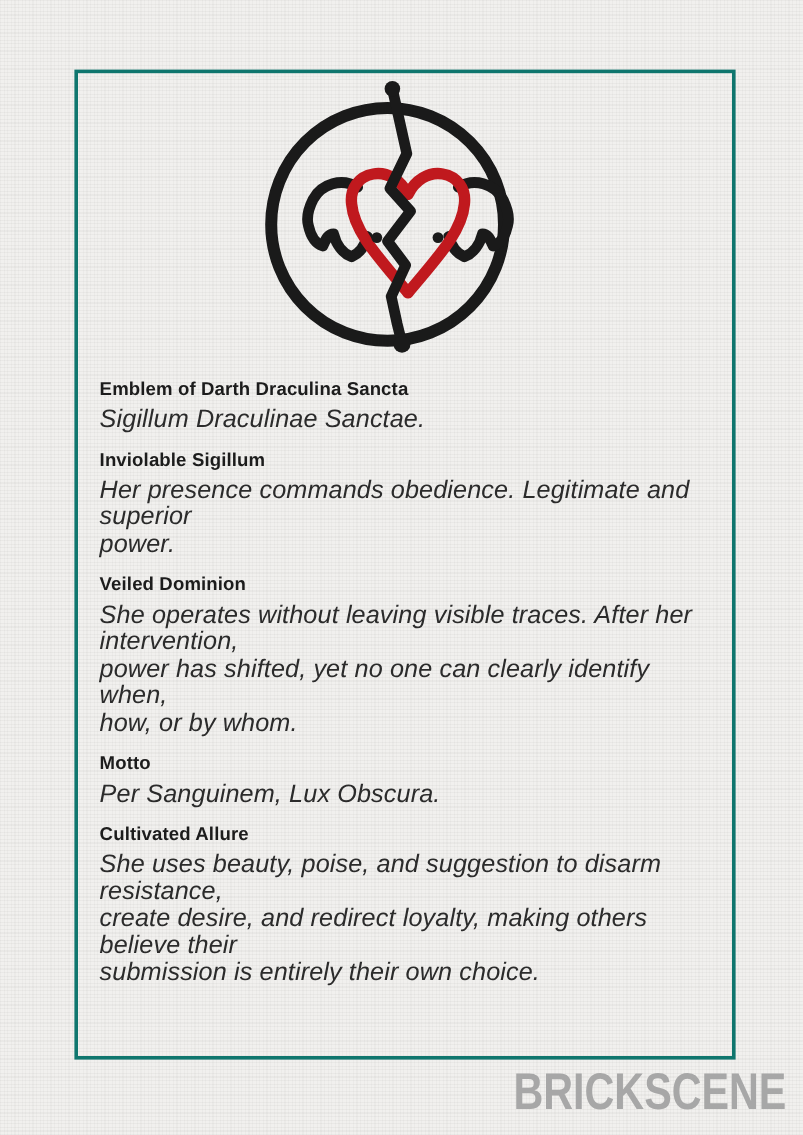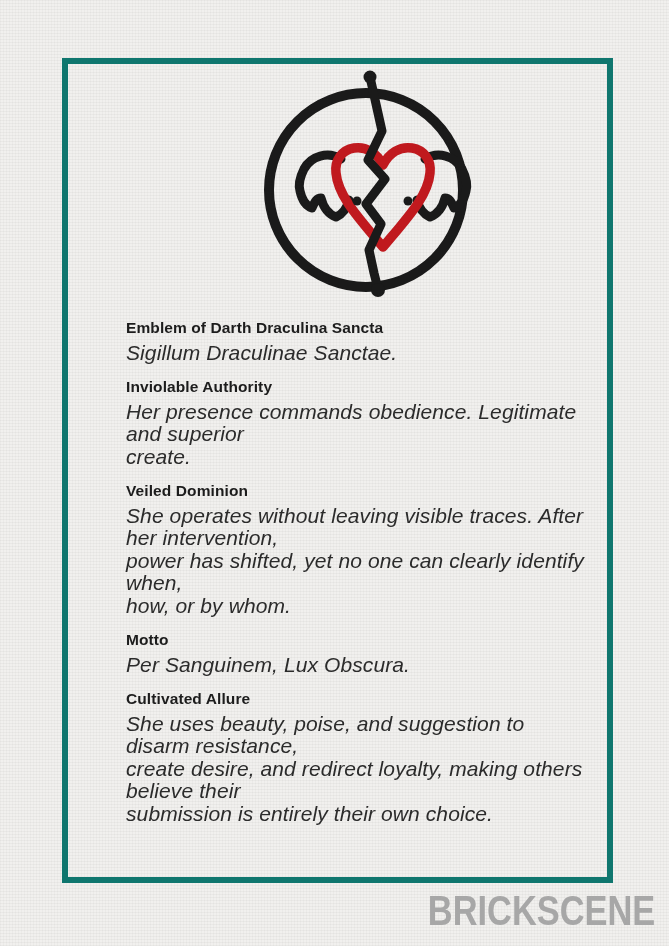--- a/index.html
+++ b/index.html
@@ -11,22 +11,21 @@
       repeating-linear-gradient(0deg, rgba(90,90,85,0.05) 0 1px, transparent 1px 3px),
       repeating-linear-gradient(90deg, rgba(90,90,85,0.04) 0 1px, transparent 1px 3px);
     position: relative;
     overflow: hidden;
   }
   .page { position: absolute; inset: 0; }
   .card {
     position: absolute;
     left: 62px; top: 58px;
     width: 551px; height: 825px;
-    border: 6px solid #0f766e;
-    padding-left: 40px;
+    border: 3px solid #0f766e;
   }
   .emblem-wrap {
     margin-left: 150px;
     margin-top: 1px;
     width: 230px; height: 240px;
   }
   .content {
     margin-left: 18px;
     margin-right: 16px;
     margin-top: 12px;
@@ -89,23 +88,23 @@
     </div>
 
     <div class="content">
 
       <div class="section">
         <h3>Emblem of Darth Draculina Sancta</h3>
         <p>Sigillum Draculinae Sanctae.</p>
       </div>
 
       <div class="section">
-        <h3>Inviolable Authority</h3>
+        <h3>Inviolable Sigillum</h3>
         <p>Her presence commands obedience. Legitimate and superior
-create.</p>
+power.</p>
       </div>
 
 
       <div class="section">
         <h3>Veiled Dominion</h3>
         <p>She operates without leaving visible traces. After her intervention,
 power has shifted, yet no one can clearly identify when,
 how, or by whom.</p>
       </div>
 

